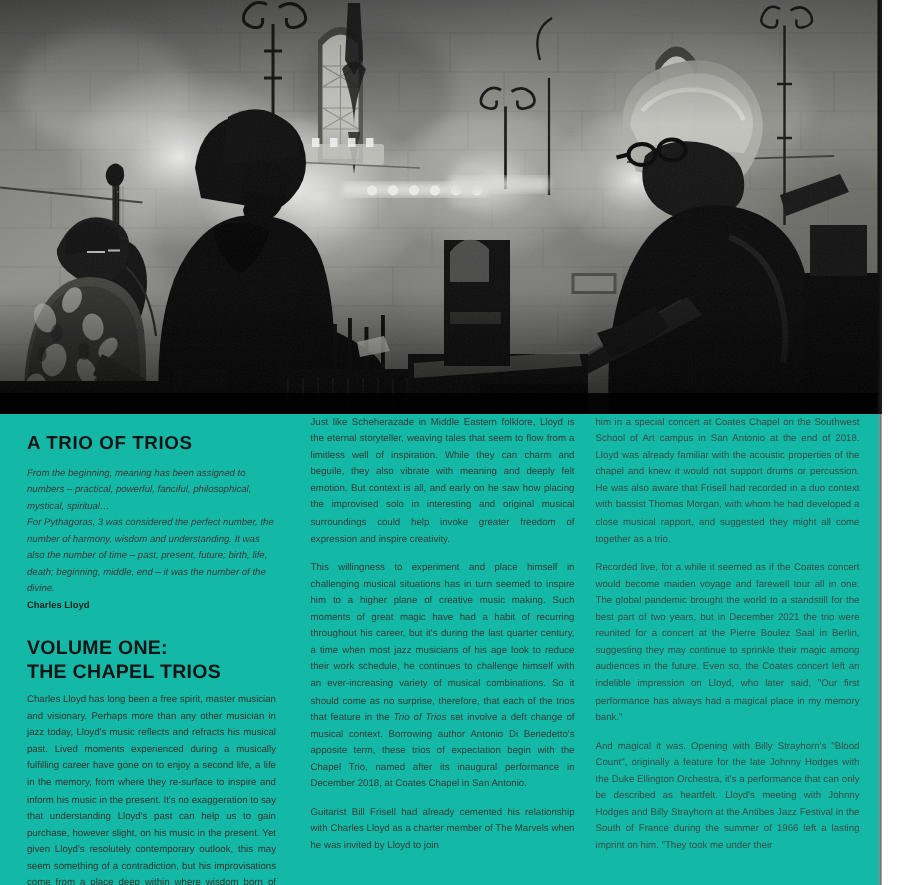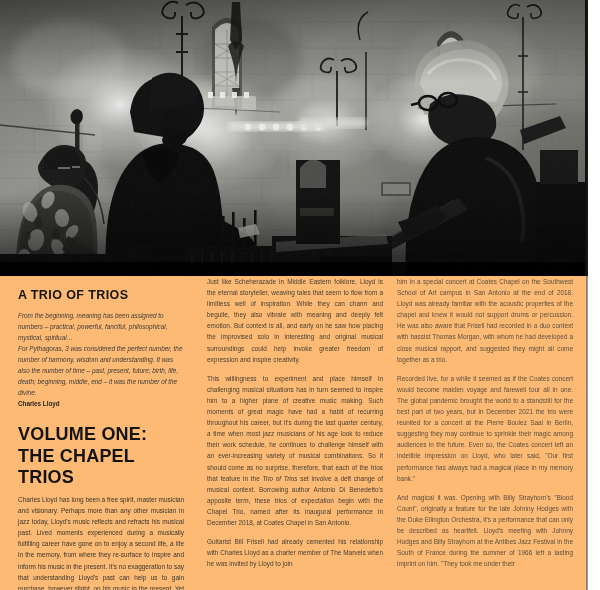--- a/index.html
+++ b/index.html
@@ -61,21 +61,21 @@
     background: #ffffff;
   }
 
   
   .text-area {
     position: absolute;
     left: 0;
     top: 276px;
     width: 586px;
     height: 314px;
-    background: #fdba74;
+    background: #14b8a6;
   }
 
   .col {
     position: absolute;
     top: 0;
     color: #2c2c2c;
   }
   .col-1 { left: 18px;  width: 166px; }
   .col-2 { left: 207px; width: 176px; }
   .col-3 { left: 397px; width: 176px; }
@@ -83,21 +83,21 @@
   
   .h-main {
     font-size: 12.5px;
     font-weight: bold;
     letter-spacing: 0.4px;
     color: #141414;
     margin: 13px 0 7px 0;
     line-height: 1.1;
   }
   .h-sub {
-    font-size: 18px;
+    font-size: 13px;
     font-weight: bold;
     letter-spacing: 0.2px;
     color: #141414;
     margin: 16px 0 6px 0;
     line-height: 1.18;
   }
   .h-sub .h-sub-line { display: block; }
 
   .intro {
     font-size: 6.4px;

